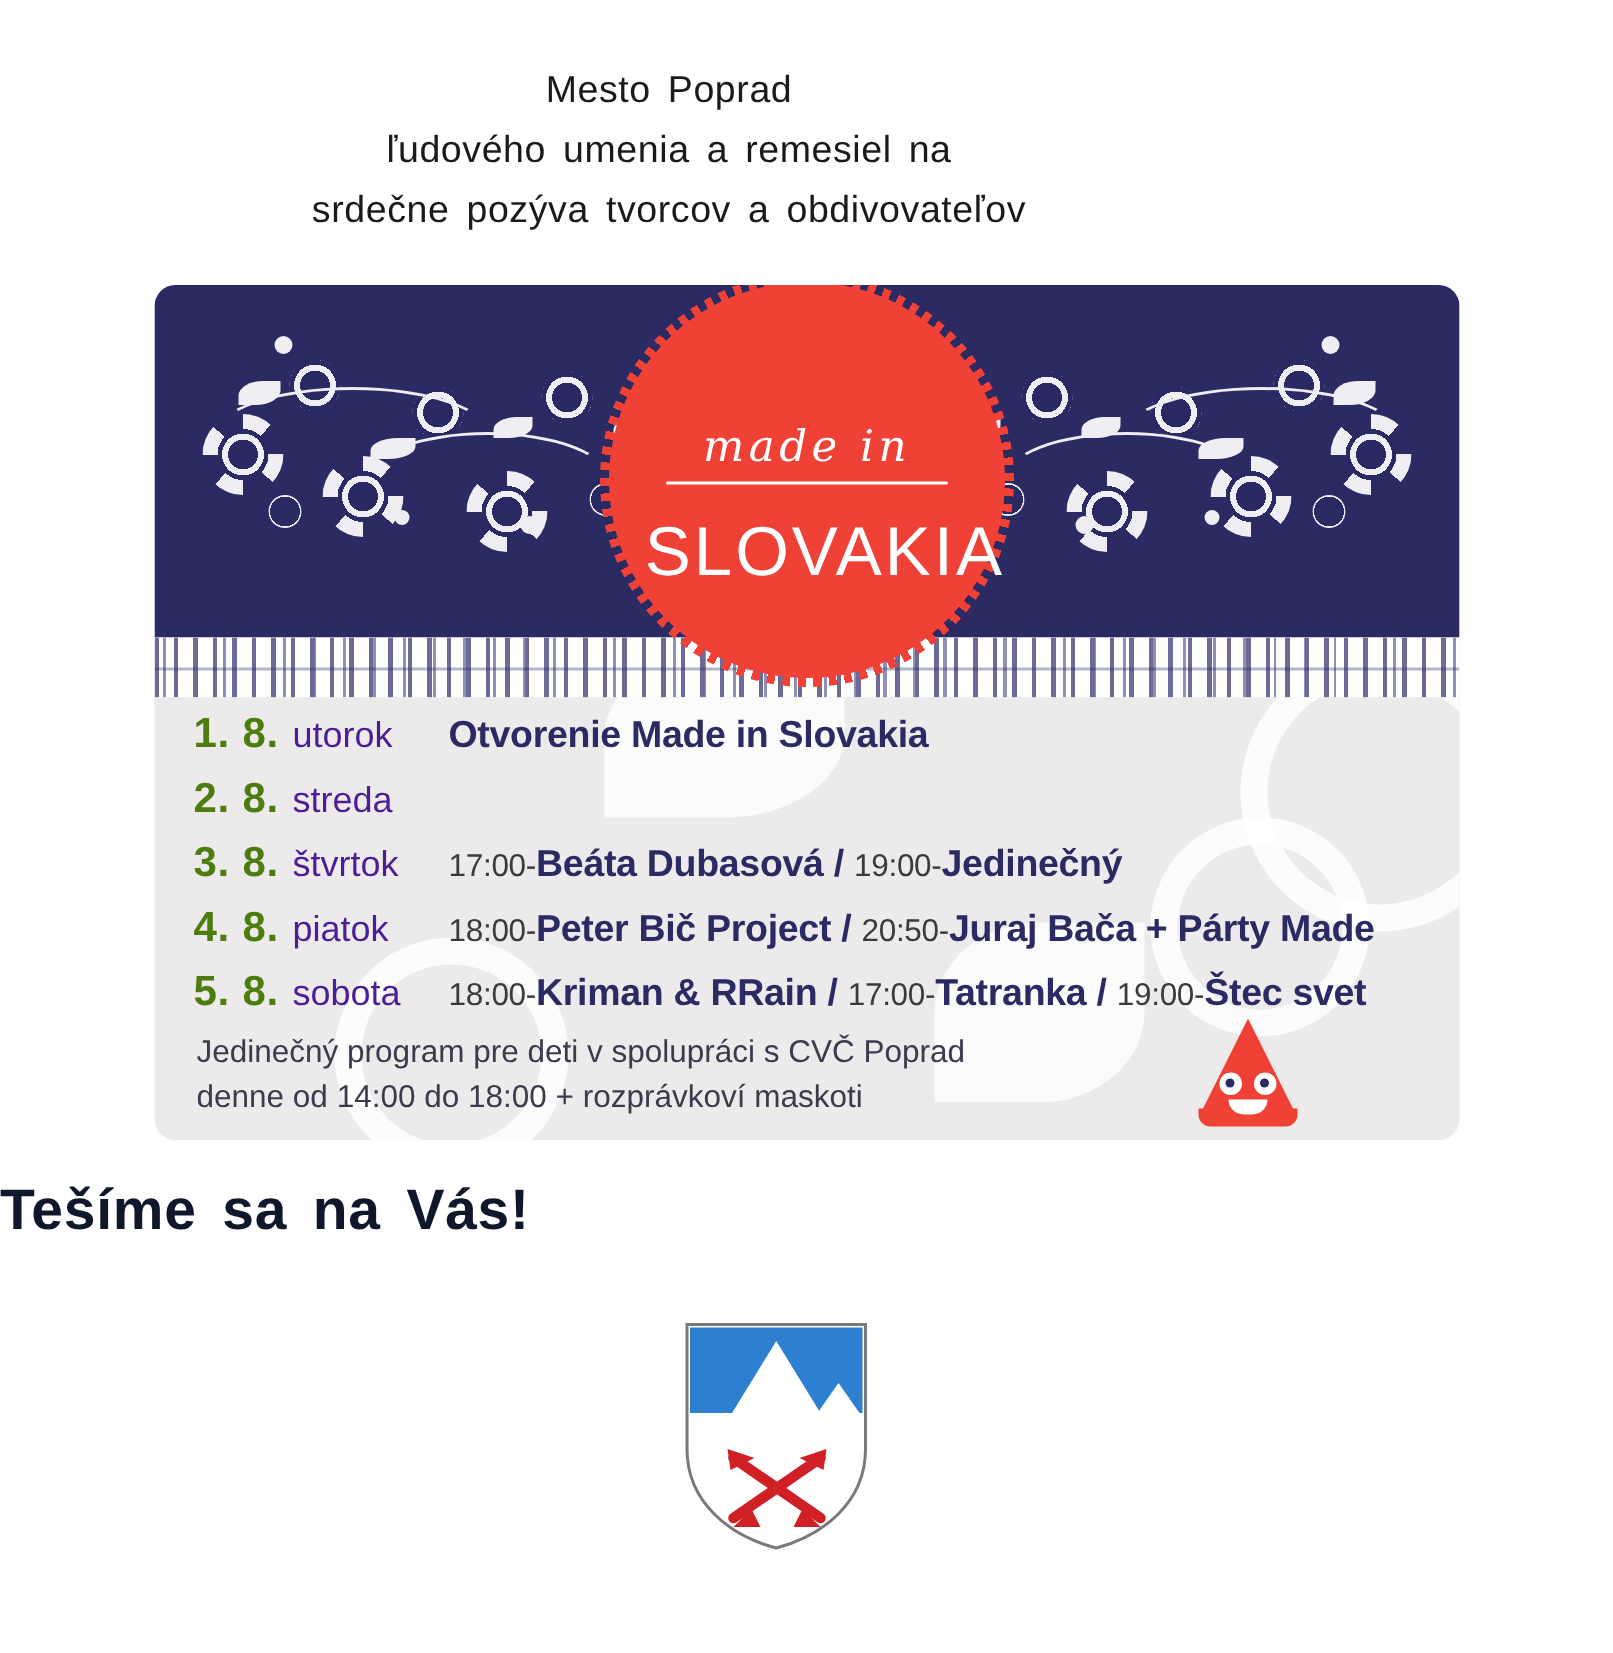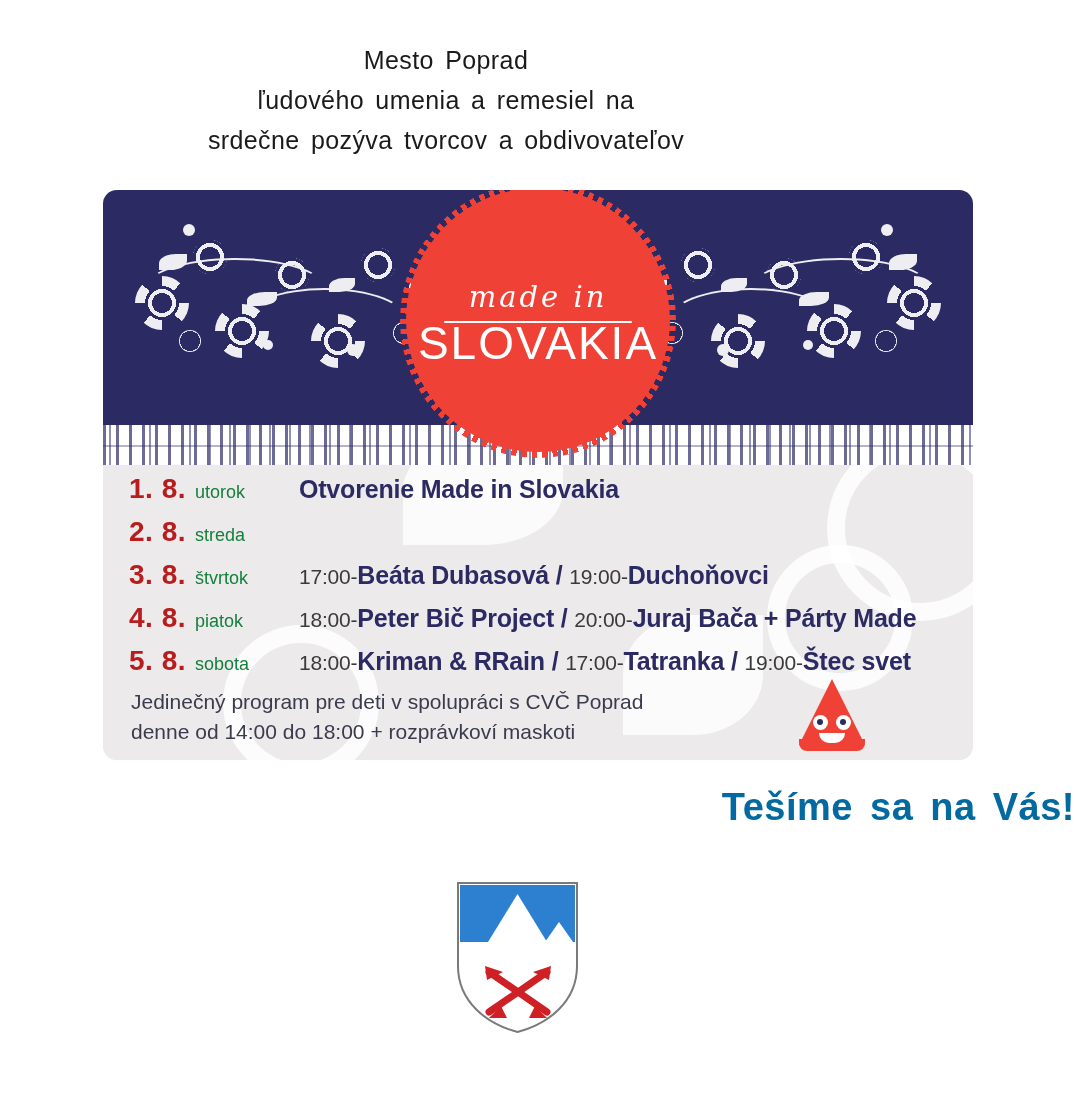--- a/index.html
+++ b/index.html
@@ -161,23 +161,23 @@
     position: absolute;
     top: 133px;
     left: 38px;
     width: 188px;
     height: 2px;
     background: #ffffff;
     border-radius: 2px;
   }
   .badge-slovakia {
     position: absolute;
-    top: 128px;
+    top: 152px;
     left: 0; right: 0;
-    text-align: center;
+    text-align: right;
     font-family: "Liberation Sans", sans-serif;
     font-weight: 400;
     font-size: 46px;
     letter-spacing: 2px;
     color: #ffffff;
   }
 
   
   .banner-body {
     position: absolute;
@@ -207,29 +207,29 @@
     top: 8px;
     right: 14px;
   }
   .prow {
     display: flex;
     align-items: baseline;
     height: 43px;
     white-space: nowrap;
   }
   .pdate {
-    color: #b91c1c;
+    color: #4d7c0f;
     font-weight: bold;
     font-size: 28px;
     width: 66px;
     letter-spacing: 0.5px;
   }
   .pday {
-    color: #15803d;
-    font-size: 18px;
+    color: #4c1d95;
+    font-size: 24px;
     width: 104px;
     font-family: "Liberation Sans", sans-serif;
   }
   .pitems {
     color: #2b2a63;
     font-size: 25px;
     font-weight: bold;
     letter-spacing: -0.2px;
   }
   .pitems .t {
@@ -297,24 +297,24 @@
     width: 26px; height: 10px;
     background: #ffffff;
     border-radius: 0 0 13px 13px;
   }
 
   
   .closing {
     position: absolute;
     top: 786px;
     left: 0; width: 1075px;
-    text-align: right;
+    text-align: left;
     font-size: 38px;
     font-weight: bold;
-    color: #0369a1;
+    color: #0f172a;
     letter-spacing: 0.5px;
     word-spacing: 6px;
   }
 
   
   .crest {
     position: absolute;
     left: 455px;
     top: 880px;
     width: 125px;
@@ -408,31 +408,31 @@
           <span class="pdate">2. 8.</span>
           <span class="pday">streda</span>
         </div>
 
         <div class="prow">
           <span class="pdate">3. 8.</span>
           <span class="pday">štvrtok</span>
           <span class="pitems">
             <span class="t">17:00-</span><span>Beáta Dubasová</span>
             <span class="sep">/</span>
-            <span class="t">19:00-</span><span>Duchoňovci</span>
+            <span class="t">19:00-</span><span>Jedinečný</span>
           </span>
         </div>
 
         <div class="prow">
           <span class="pdate">4. 8.</span>
           <span class="pday">piatok</span>
           <span class="pitems">
             <span class="t">18:00-</span><span>Peter Bič Project</span>
             <span class="sep">/</span>
-            <span class="t">20:00-</span><span>Juraj Bača + Párty Made</span>
+            <span class="t">20:50-</span><span>Juraj Bača + Párty Made</span>
           </span>
         </div>
 
         <div class="prow">
           <span class="pdate">5. 8.</span>
           <span class="pday">sobota</span>
           <span class="pitems">
             <span class="t">18:00-</span><span>Kriman &amp; RRain</span>
             <span class="sep">/</span>
             <span class="t">17:00-</span><span>Tatranka</span>

